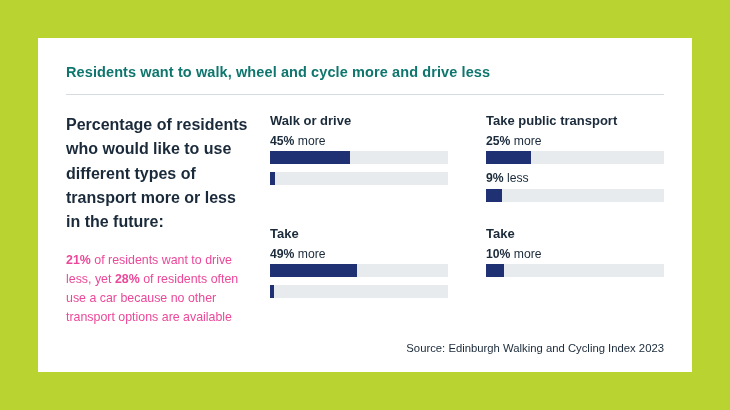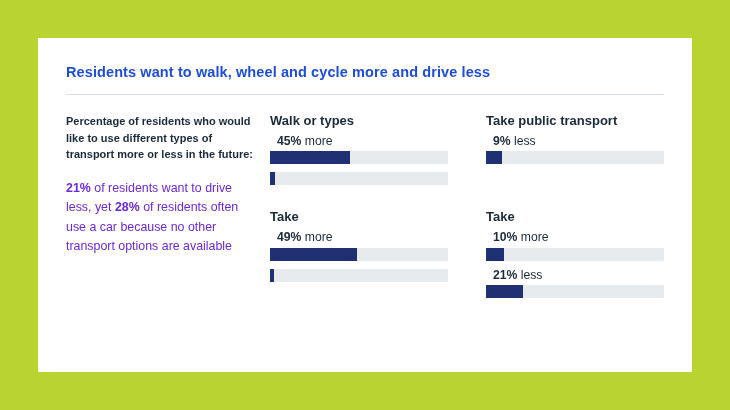--- a/index.html
+++ b/index.html
@@ -19,50 +19,50 @@
     top: 38px;
     width: 654px;
     height: 334px;
     background: #ffffff;
     box-sizing: border-box;
     padding: 26px 28px 0 28px;
   }
   .card-title {
     font-size: 14.5px;
     font-weight: bold;
-    color: #1d4ed8;
+    color: #0f766e;
     letter-spacing: 0.1px;
     margin: 0 0 14px 0;
   }
   .divider {
     height: 1px;
     background: #d5dde3;
     margin-bottom: 18px;
   }
   .content {
     display: flex;
     flex-direction: row;
     align-items: flex-start;
   }
   .left-col {
     width: 204px;
     flex: 0 0 204px;
     padding-right: 16px;
     box-sizing: border-box;
   }
   .lead {
-    font-size: 11px;
+    font-size: 16px;
     font-weight: bold;
     color: #1a2a3a;
     line-height: 1.52;
     margin: 0 0 16px 0;
   }
   .note {
     font-size: 12.4px;
-    color: #6d28d9;
+    color: #ec4899;
     line-height: 1.55;
     margin: 0;
   }
   .note b {
     font-weight: bold;
   }
   .charts {
     flex: 1;
     display: grid;
     grid-template-columns: 1fr 1fr;
@@ -74,21 +74,21 @@
     font-weight: bold;
     color: #1a2a3a;
     margin: 0 0 7px 0;
   }
   .bar-block {
     margin-bottom: 8px;
   }
   .bar-label {
     font-size: 12.2px;
     color: #1a2a3a;
-    margin: 0 0 3px 7px;
+    margin: 0 0 3px 0;
     line-height: 1.1;
   }
   .bar-label b {
     font-weight: bold;
   }
   .bar-track {
     position: relative;
     width: 100%;
     height: 13px;
     background: #e8ebee;
@@ -120,36 +120,42 @@
   <div class="content">
 
     <div class="left-col">
       <p class="lead">Percentage of residents who would like to use different types of transport more or less in the future:</p>
       <p class="note"><b>21%</b><span> of residents want to drive less, yet </span><b>28%</b><span> of residents often use a car because no other transport options are available</span></p>
     </div>
 
     <div class="charts">
 
       <div class="chart-group">
-        <h2 class="group-title">Walk or types</h2>
+        <h2 class="group-title">Walk or drive</h2>
         <div class="bar-block">
           <p class="bar-label"><b>45%</b><span> more</span></p>
           <div class="bar-track">
             <div class="bar-fill" style="width: 45%;"></div>
           </div>
         </div>
         <div class="bar-block">
           <div class="bar-track">
             <div class="bar-fill" style="width: 3%;"></div>
           </div>
         </div>
       </div>
 
       <div class="chart-group">
         <h2 class="group-title">Take public transport</h2>
+        <div class="bar-block">
+          <p class="bar-label"><b>25%</b><span> more</span></p>
+          <div class="bar-track">
+            <div class="bar-fill" style="width: 25%;"></div>
+          </div>
+        </div>
         <div class="bar-block">
           <p class="bar-label"><b>9%</b><span> less</span></p>
           <div class="bar-track">
             <div class="bar-fill" style="width: 9%;"></div>
           </div>
         </div>
       </div>
 
       <div class="chart-group">
         <h2 class="group-title">Take</h2>
@@ -167,24 +173,19 @@
       </div>
 
       <div class="chart-group">
         <h2 class="group-title">Take</h2>
         <div class="bar-block">
           <p class="bar-label"><b>10%</b><span> more</span></p>
           <div class="bar-track">
             <div class="bar-fill" style="width: 10%;"></div>
           </div>
         </div>
-        <div class="bar-block">
-          <p class="bar-label"><b>21%</b><span> less</span></p>
-          <div class="bar-track">
-            <div class="bar-fill" style="width: 21%;"></div>
-          </div>
-        </div>
       </div>
 
     </div>
   </div>
 
+  <div class="source">Source: Edinburgh Walking and Cycling Index 2023</div>
 </div>
 
 </body></html>

